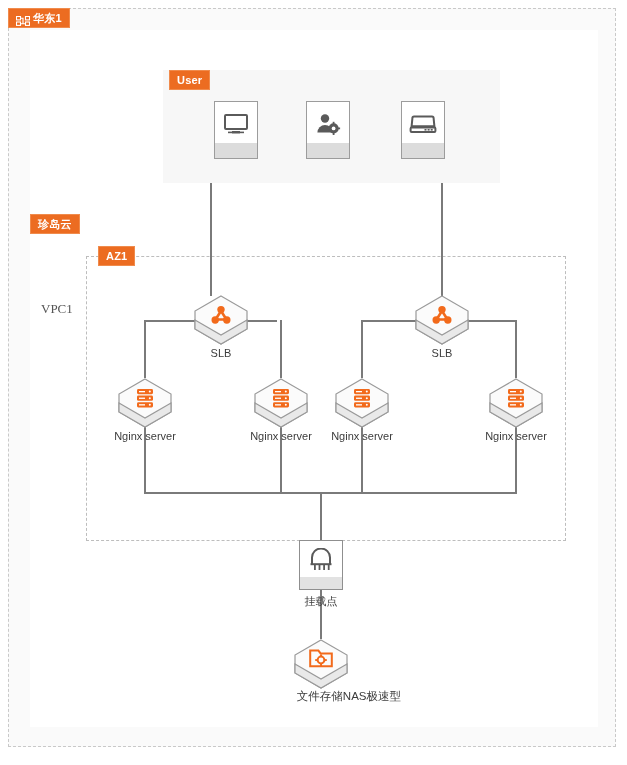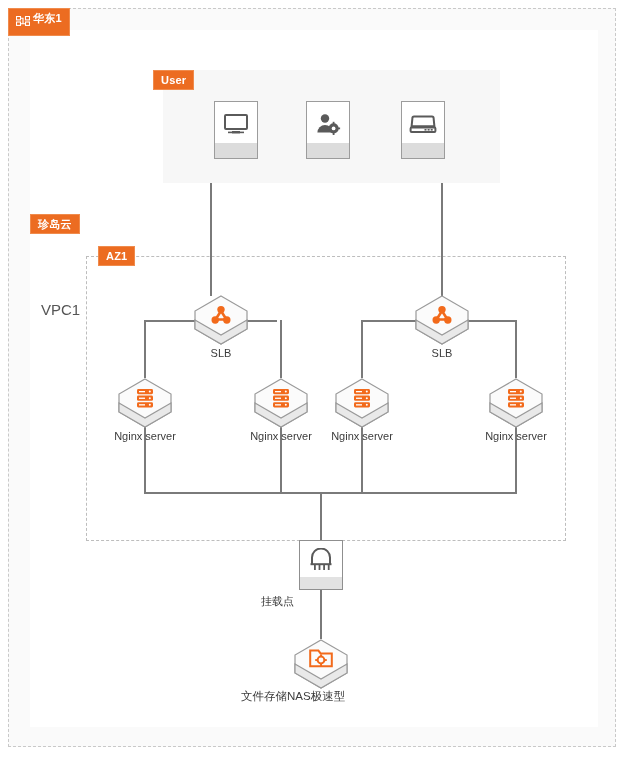--- a/index.html
+++ b/index.html
@@ -43,32 +43,32 @@
     border:1px solid #f08b4c;
     color:#ffffff;
     font-size:11px;
     font-weight:bold;
     line-height:16px;
     padding:1px 7px;
     box-sizing:border-box;
     white-space:nowrap;
     letter-spacing:0.2px;
   }
-  .badge.region{left:8px;top:8px;padding-left:24px;height:28px;line-height:16px;}
+  .badge.region{left:8px;top:8px;padding-left:24px;height:20px;line-height:16px;}
   .badge.cloud{left:30px;top:214px;height:20px;text-align:center;}
   .badge.az{left:86px;top:246px;height:20px;margin-left:12px;}
-  .badge.user{left:153px;top:70px;height:20px;}
+  .badge.user{left:169px;top:70px;height:20px;}
   .region-ico{
     position:absolute;left:7px;top:5px;width:14px;height:10px;
   }
 
   
   .vpc-label{
     position:absolute;left:41px;top:301px;
-    font-size:15px;color:#555;
+    font-size:13px;color:#555;font-family:Liberation Serif, serif;
   }
 
   
   .ucard{
     position:absolute;top:101px;width:44px;height:58px;
     border:1px solid #9c9c9c;
     background:#ffffff;
     box-sizing:border-box;
   }
   .ucard .strip{
@@ -101,25 +101,25 @@
   }
 
   
   .mount{
     position:absolute;left:299px;top:540px;width:44px;height:50px;
     border:1px solid #8f8f8f;background:#fff;box-sizing:border-box;
   }
   .mount .strip{position:absolute;left:0;bottom:0;width:100%;height:12px;background:#e2e2e2;}
   .mount .gl{position:absolute;left:0;top:0;width:100%;height:38px;display:flex;align-items:center;justify-content:center;}
   .mount-label{
-    position:absolute;left:261px;top:594px;width:120px;text-align:left;
+    position:absolute;left:261px;top:594px;width:120px;text-align:center;
     font-size:11px;color:#3c3c3c;
   }
   .nas-label{
-    position:absolute;left:241px;top:689px;width:160px;text-align:left;
+    position:absolute;left:241px;top:689px;width:160px;text-align:right;
     font-size:11.5px;color:#3c3c3c;
   }
 </style>
 </head>
 <body>
 
 <div class="stage">
 
   <div class="region-outer"></div>
 

